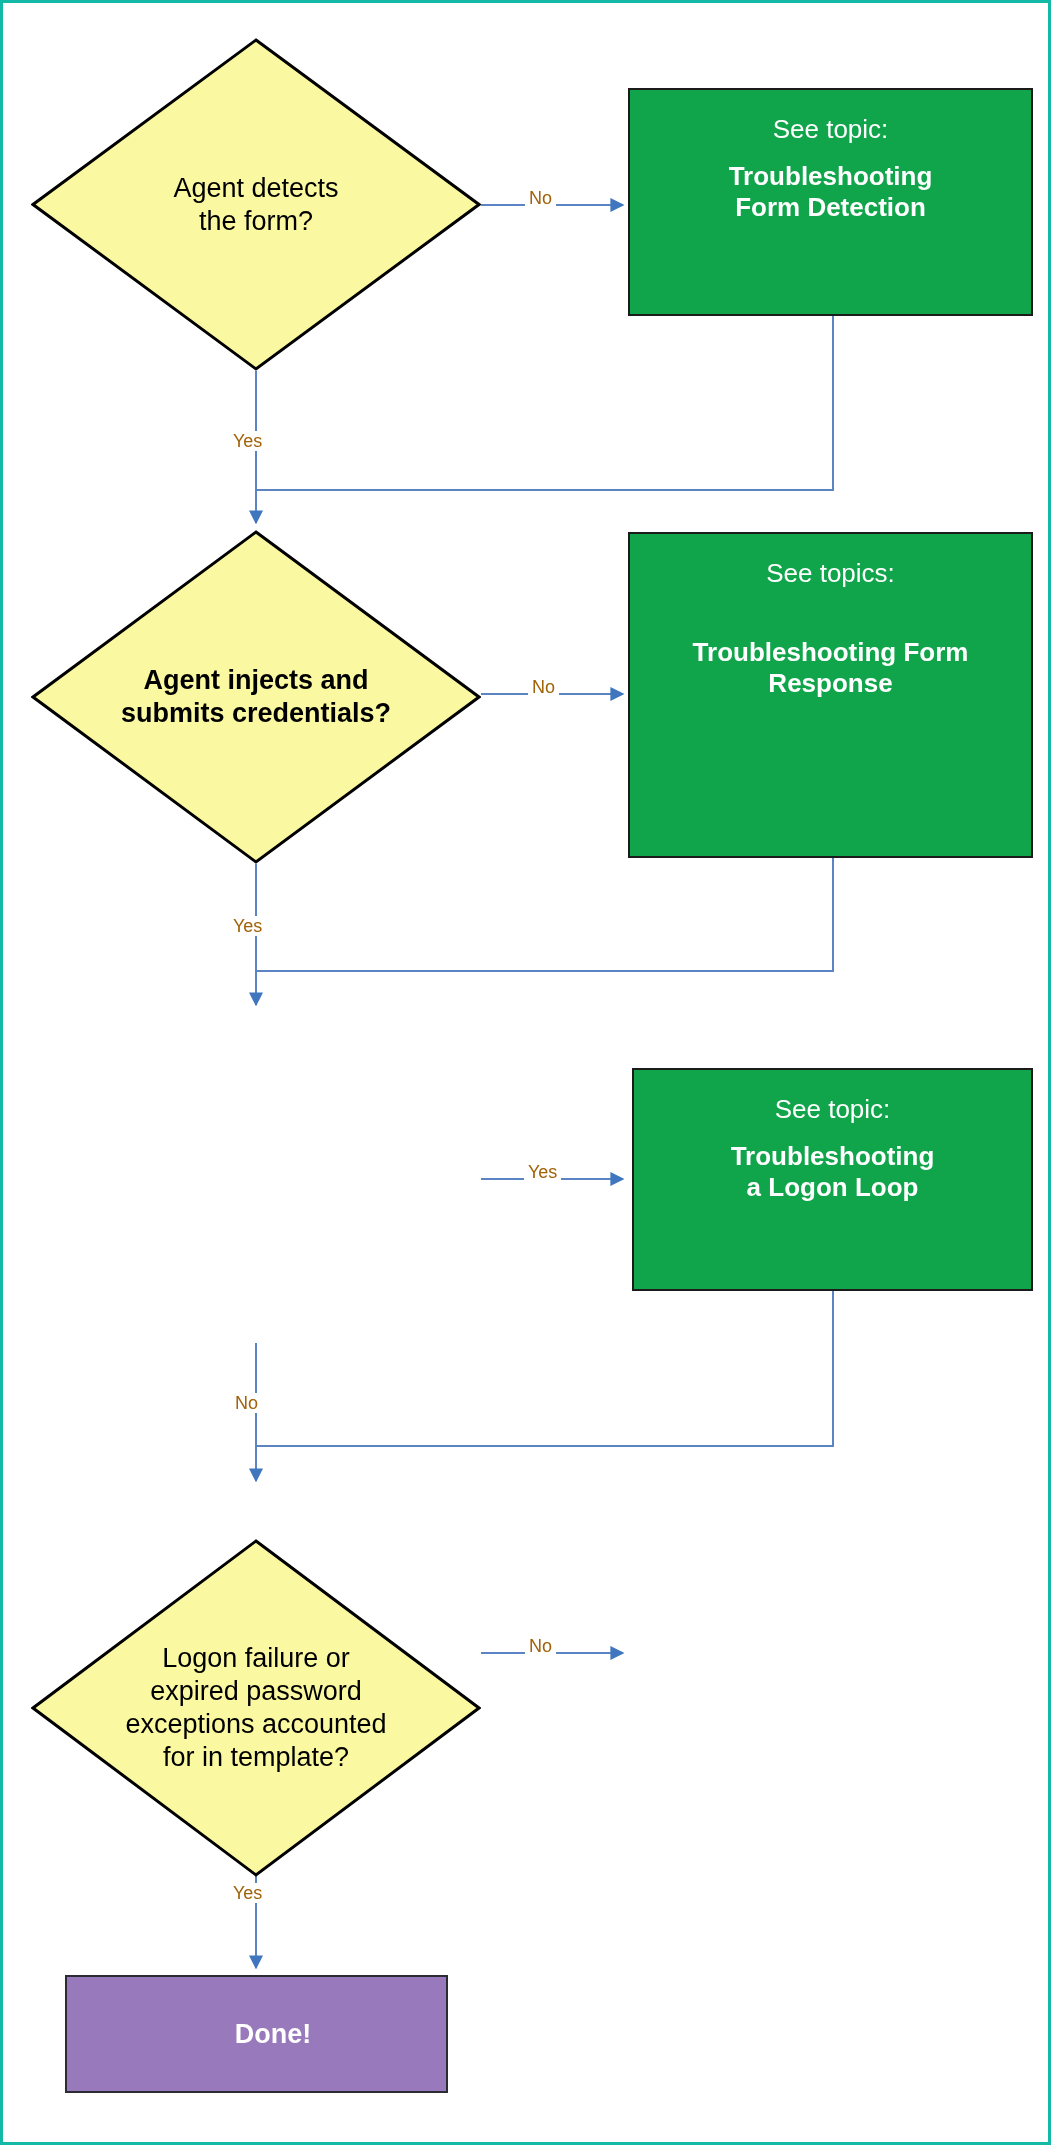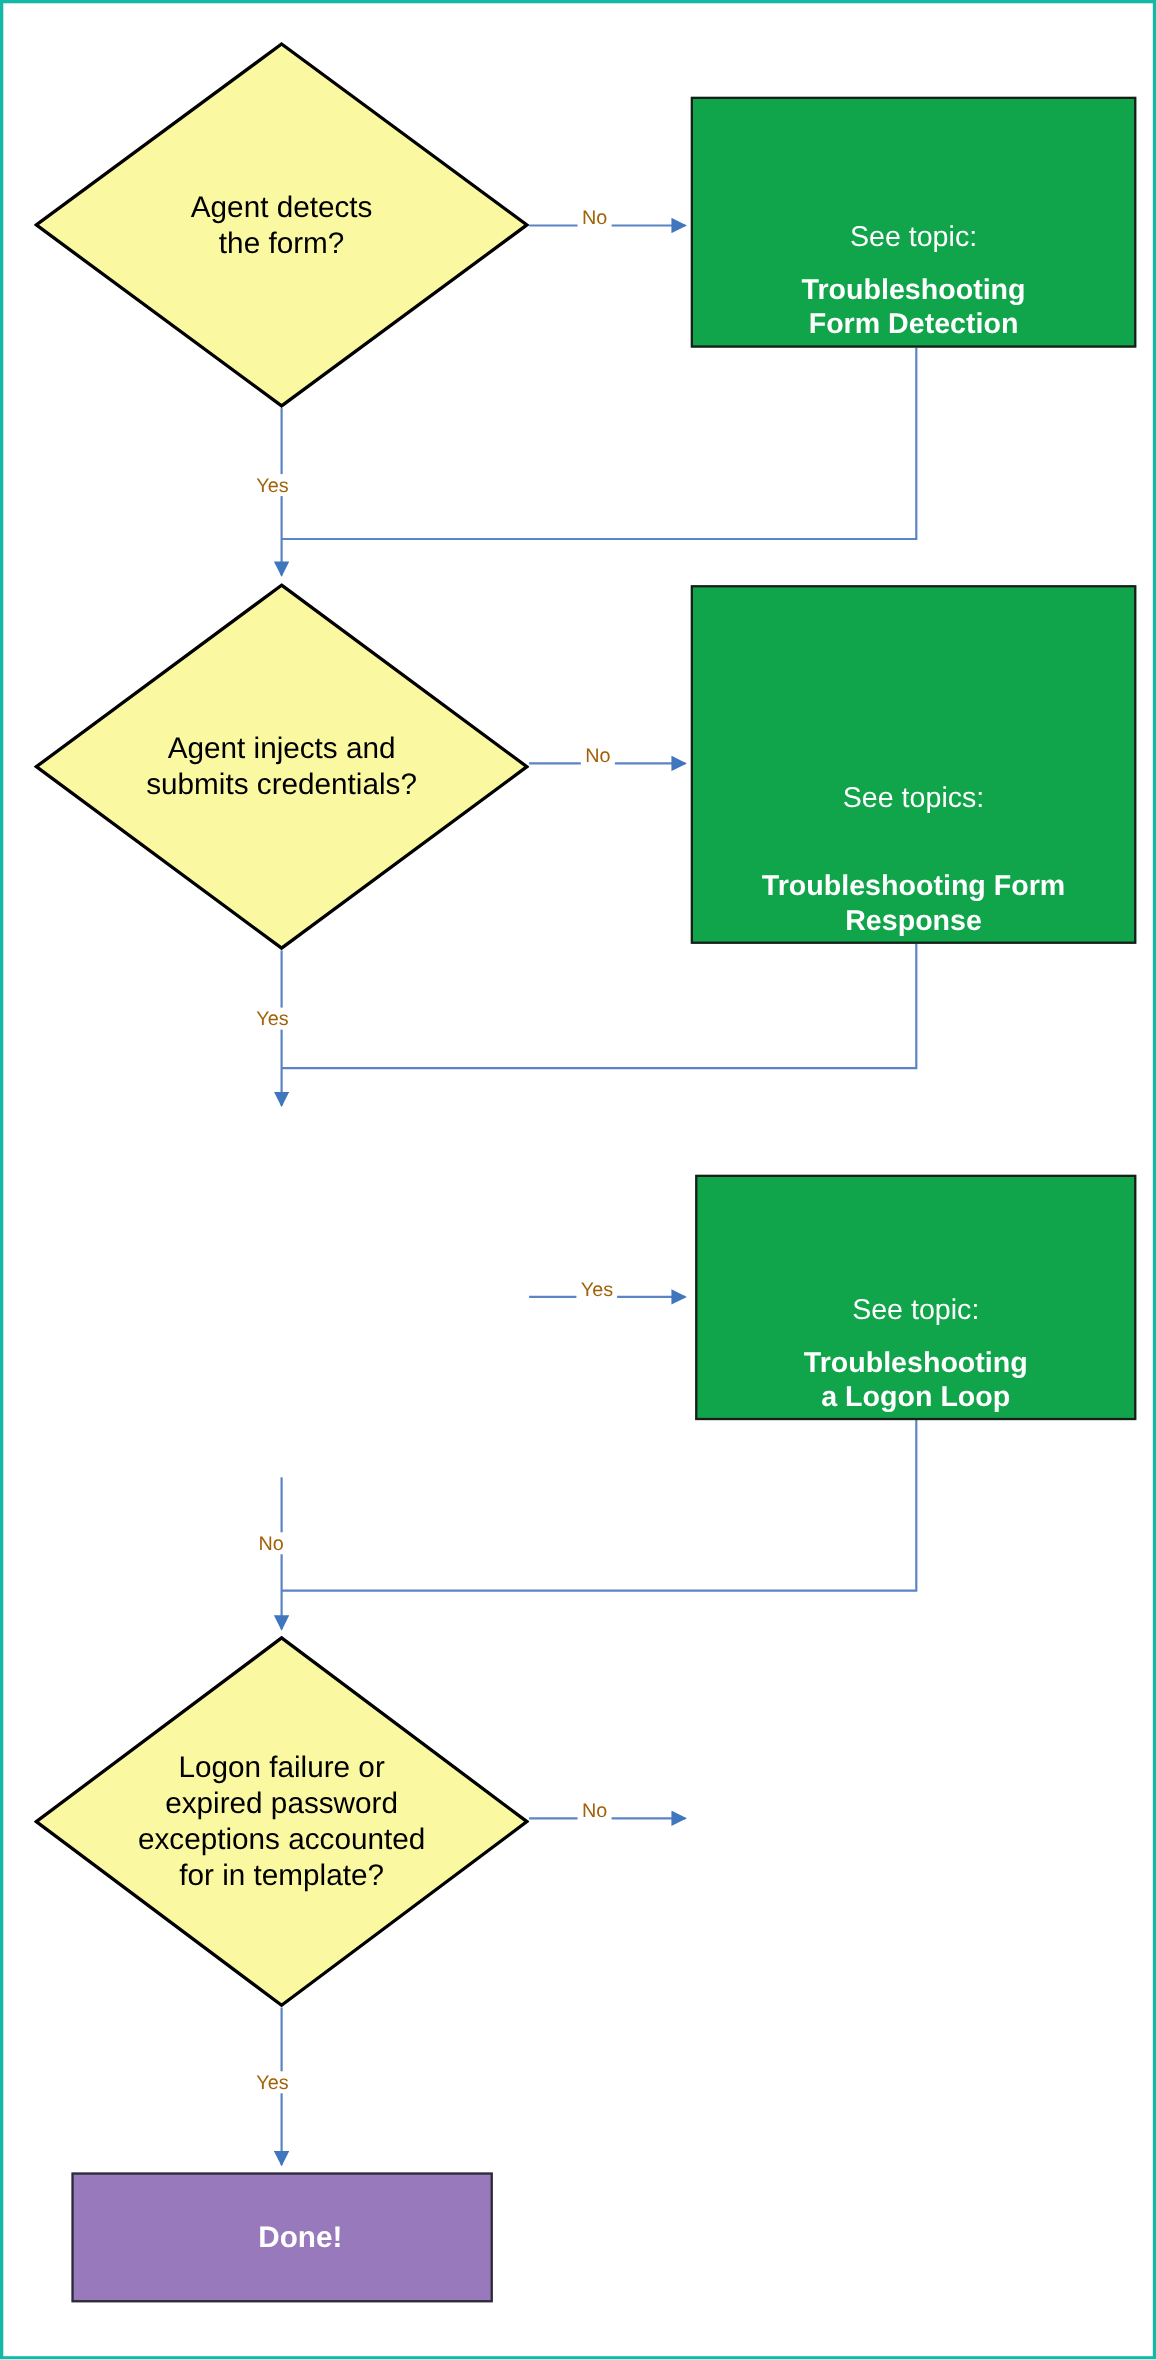--- a/index.html
+++ b/index.html
@@ -54,24 +54,24 @@
     padding: 0 12px;
     white-space: pre-line;
   }
   
   .topic-box {
     background: #10a54a;
     border: 2px solid #1b1b1b;
     display: flex;
     flex-direction: column;
     align-items: center;
-    justify-content: flex-end;
+    justify-content: flex-start;
     color: #ffffff;
     text-align: center;
-    padding: 4px 10px;
+    padding: 24px 10px;
   }
   .topic-lead {
     font-size: 26px;
     font-weight: normal;
     line-height: 1.2;
     white-space: pre-line;
   }
   .topic-title {
     font-size: 26px;
     font-weight: bold;
@@ -150,42 +150,42 @@
     <div class="decision-text">Agent detects
 the form?</div>
   </div>
 
   <div class="node topic-box" style="left:625px; top:85px; width:405px; height:228px;">
     <div class="topic-lead">See topic:</div>
     <div class="topic-title">Troubleshooting
 Form Detection</div>
   </div>
 
-  <div class="node decision" style="left:28px; top:527px; width:450px; height:334px;">
+  <div class="node decision" style="left:28px; top:527px; width:450px; height:334px;font-weight:bold;">
     <svg class="diamond-shape" viewBox="0 0 450 334" preserveAspectRatio="none">
       <polygon points="225,2 448,167 225,332 2,167" fill="#FAF8A0" stroke="#000000" stroke-width="3"></polygon>
     </svg>
     <div class="decision-text">Agent injects and
 submits credentials?</div>
   </div>
 
   <div class="node topic-box" style="left:625px; top:529px; width:405px; height:326px;gap:32px;">
     <div class="topic-lead">See topics:</div>
     <div class="topic-title">Troubleshooting Form
 Response</div>
   </div>
 
 
   <div class="node topic-box" style="left:629px; top:1065px; width:401px; height:223px;">
     <div class="topic-lead">See topic:</div>
     <div class="topic-title">Troubleshooting
 a Logon Loop</div>
   </div>
 
-  <div class="node decision" style="left:28px; top:1484px; width:450px; height:338px;">
+  <div class="node decision" style="left:28px; top:1536px; width:450px; height:338px;">
     <svg class="diamond-shape" viewBox="0 0 450 338" preserveAspectRatio="none">
       <polygon points="225,2 448,169 225,336 2,169" fill="#FAF8A0" stroke="#000000" stroke-width="3"></polygon>
     </svg>
     <div class="decision-text">Logon failure or
 expired password
 exceptions accounted
 for in template?</div>
   </div>
 
 

